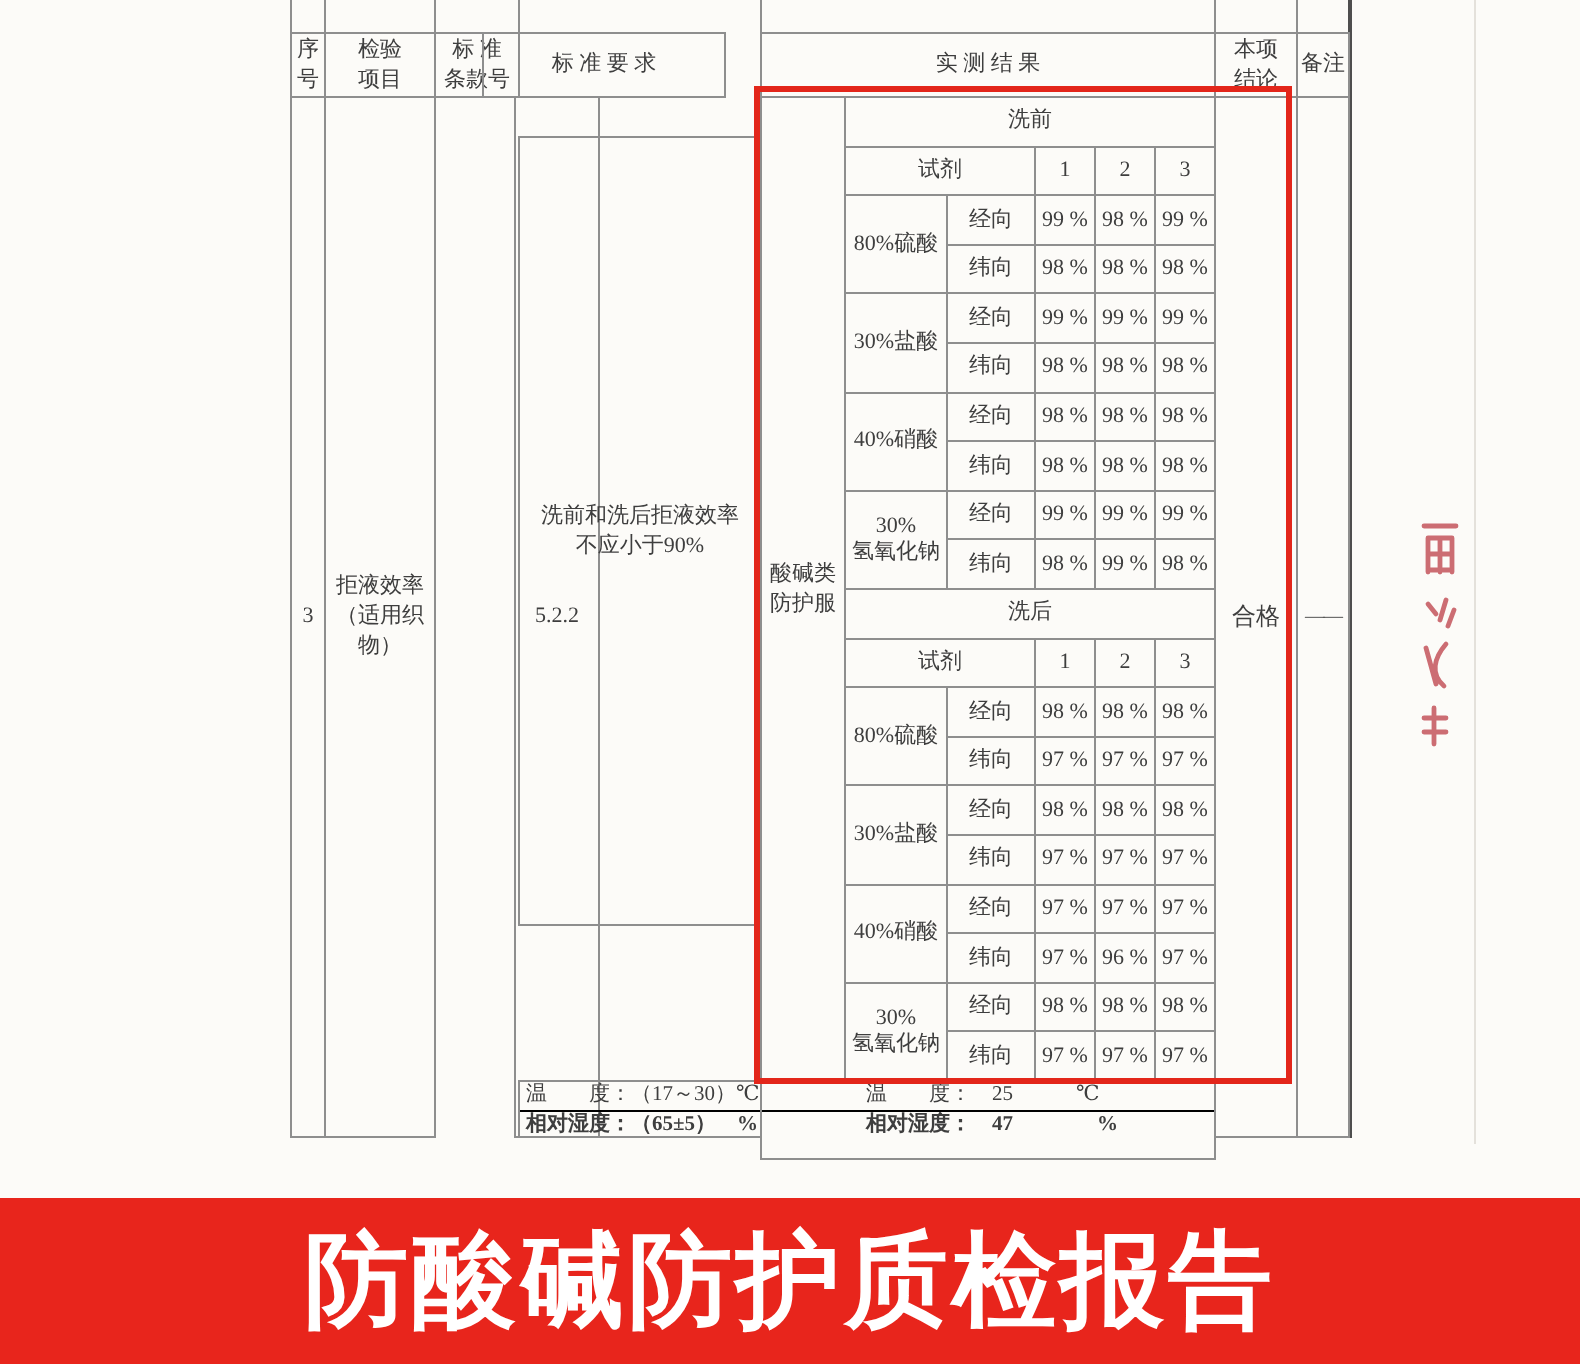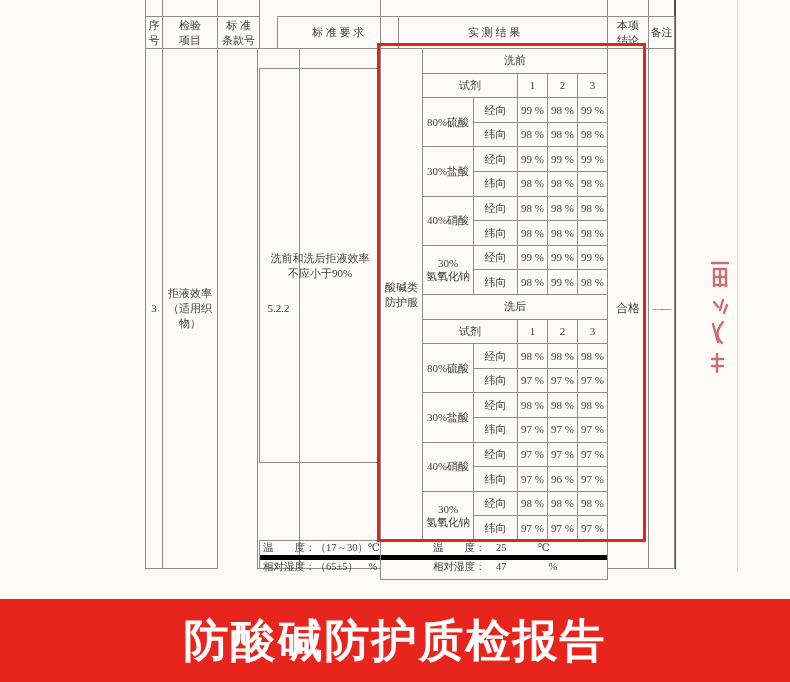--- a/index.html
+++ b/index.html
@@ -15,33 +15,33 @@
   .edgeline{position:absolute;width:1px;background:#e4e1db;}
   
   .itable{position:absolute;left:422px;top:48px;width:185px;height:493px;
           border-collapse:collapse;table-layout:fixed;font-size:11px;}
   .itable td{border:1px solid #8e8e8e;text-align:center;vertical-align:middle;
              padding:0;color:#3e3e3e;white-space:pre-line;line-height:1.15;}
   
   .env{position:absolute;box-sizing:border-box;border:1px solid #8e8e8e;
        font-size:10.5px;color:#3e3e3e;}
   .env .line{height:14px;line-height:14px;white-space:pre;overflow:hidden;}
-  .env .line + .line{border-top:5px solid #000000;}
+  .env .line + .line{border-top:1px solid #000000;font-weight:bold;}
   .env-left .line{padding-left:3px;}
   .env-right .line{padding-left:52px;}
   
   .redbox{position:absolute;left:377px;top:43px;width:269px;height:499px;
           box-sizing:border-box;border:3px solid #e3261a;z-index:10;}
   
   .stamp{position:absolute;left:708px;top:256px;z-index:3;opacity:.85;}
   
   .banner{position:absolute;left:0;top:599px;width:790px;height:83px;background:#e8251c;
           display:flex;align-items:center;justify-content:center;}
   .banner-title{font-family:"Liberation Sans","DejaVu Sans",sans-serif;font-weight:bold;
-                font-size:45px;letter-spacing:2px;color:#ffffff;}
+                font-size:52px;letter-spacing:2px;color:#ffffff;}
   .remark-dash{font-size:10px;letter-spacing:-1px;color:#555;}
 </style>
 </head>
 <body>
 
 <div class="page">
   <div class="scan">
 
     <div class="vline" style="left:145px;top:0;height:17px;"></div>
     <div class="vline" style="left:162px;top:0;height:17px;"></div>
@@ -54,21 +54,21 @@
     <div class="thickline" style="left:674px;top:0;height:569px;"></div>
 
     <div class="edgeline" style="left:737px;top:0;height:572px;"></div>
 
     <div class="cell" style="left:145px;top:16px;width:18px;height:33px;"><span>序
 号</span></div>
     <div class="cell" style="left:162px;top:16px;width:56px;height:33px;"><span>检验
 项目</span></div>
     <div class="cell" style="left:217px;top:16px;width:43px;height:33px;"><span>标 准
 条款号</span></div>
-    <div class="cell" style="left:277px;top:16px;width:122px;height:33px;"><span>标 准 要 求</span></div>
+    <div class="cell" style="left:241px;top:16px;width:122px;height:33px;"><span>标 准 要 求</span></div>
     <div class="cell" style="left:380px;top:16px;width:228px;height:33px;"><span>实 测 结 果</span></div>
     <div class="cell" style="left:607px;top:16px;width:42px;height:33px;"><span>本项
 结论</span></div>
     <div class="cell" style="left:648px;top:16px;width:27px;height:33px;"><span>备注</span></div>
 
     <div class="cell" style="left:145px;top:48px;width:18px;height:521px;"><span>3</span></div>
     <div class="cell" style="left:162px;top:48px;width:56px;height:521px;"><span>拒液效率
 （适用织物）</span></div>
     <div class="cell" style="left:217px;top:48px;width:43px;height:521px;margin-left:40px;"><span>5.2.2</span></div>
     <div class="cell" style="left:259px;top:48px;width:122px;height:395px;margin-top:20px;"><span>洗前和洗后拒液效率

